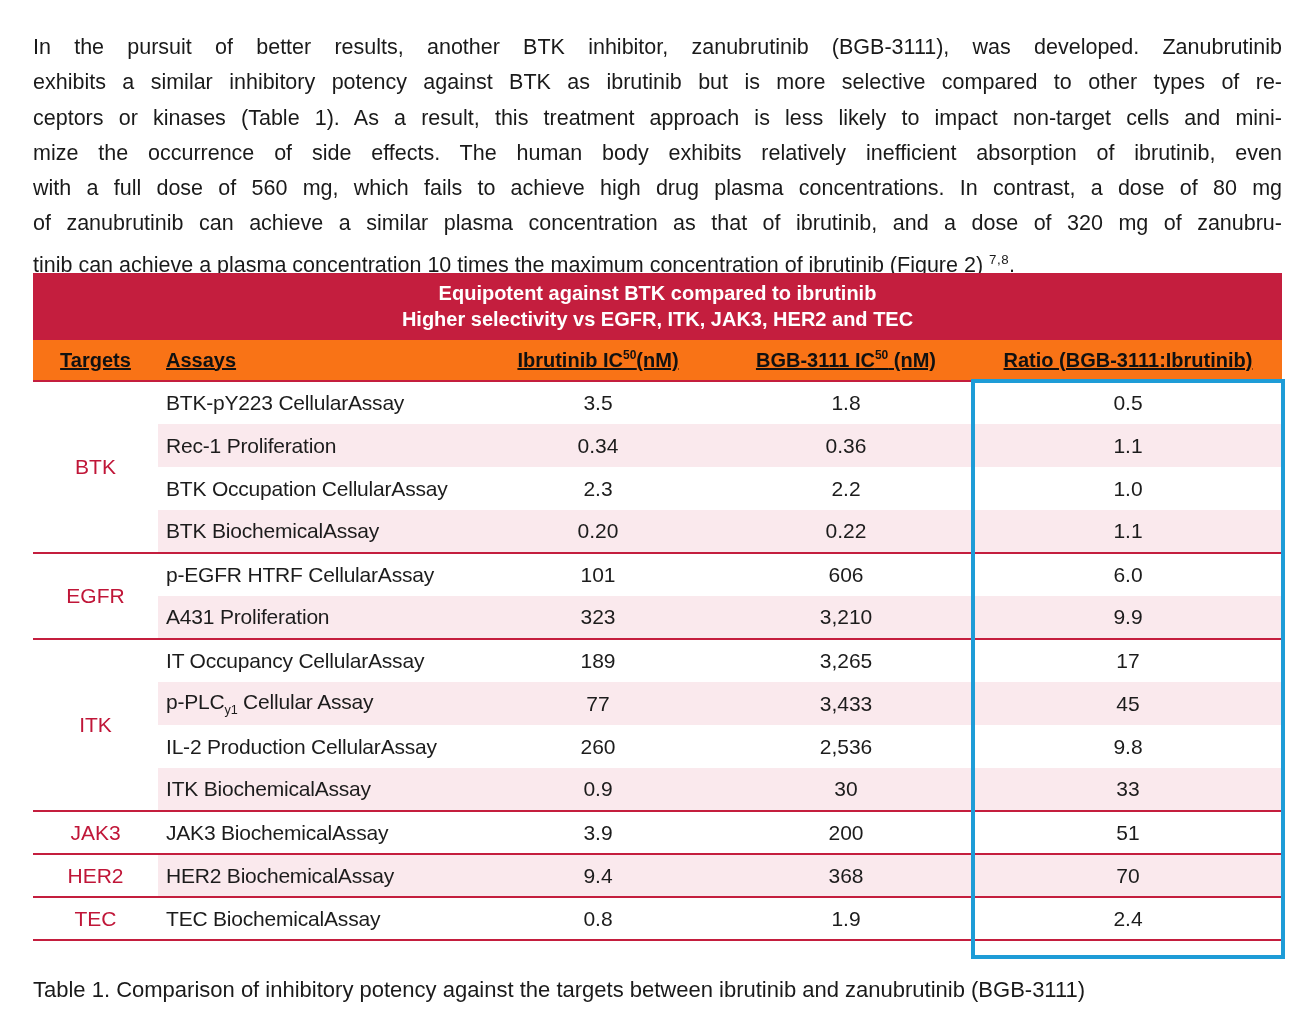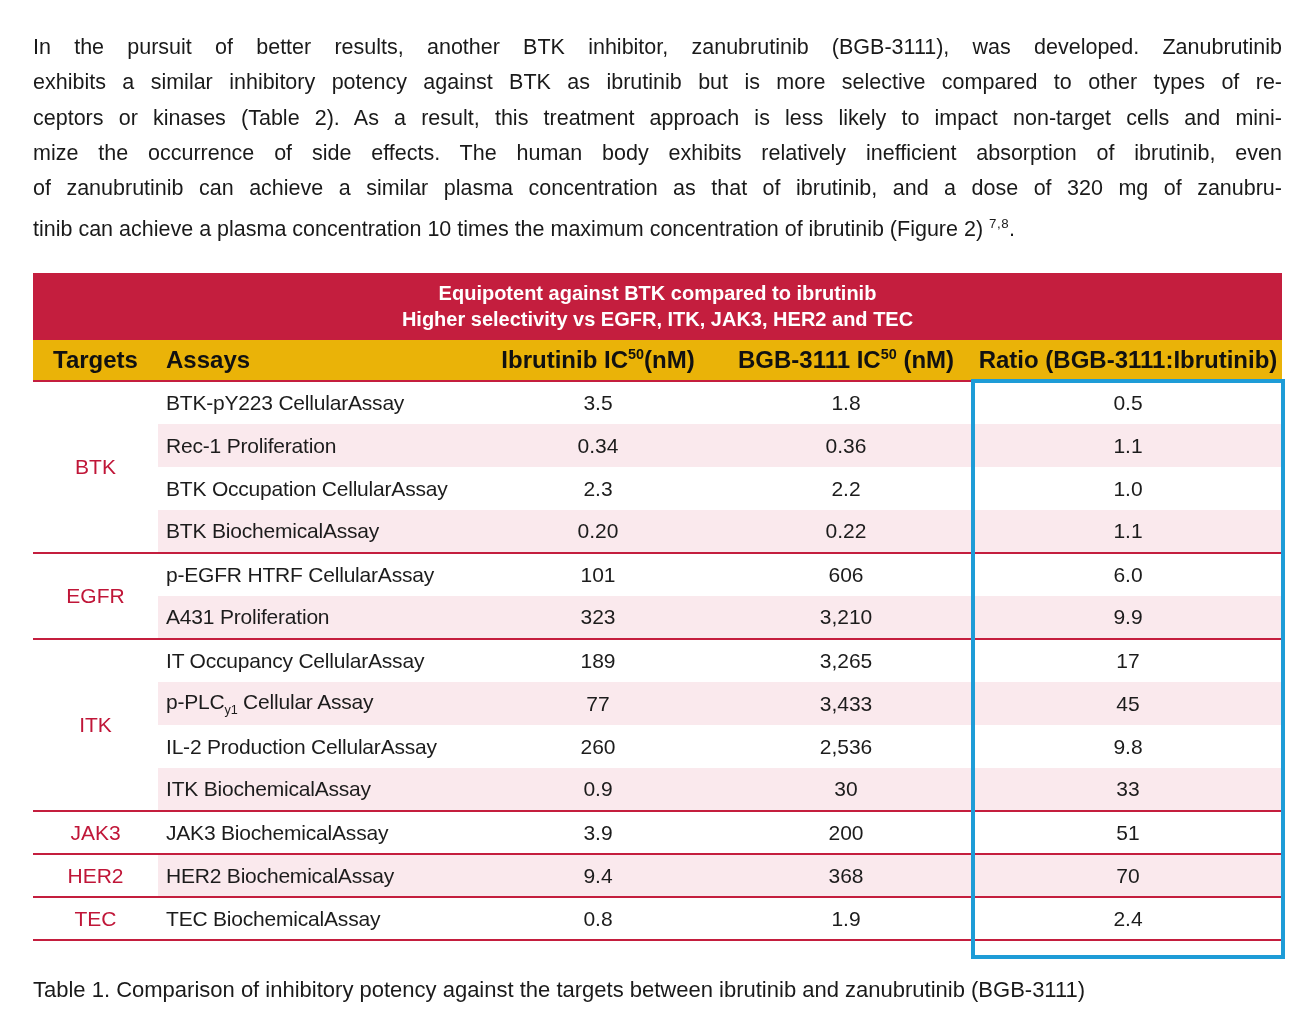--- a/index.html
+++ b/index.html
@@ -16,22 +16,22 @@
   .cite-sup { font-size:62%; vertical-align:super; letter-spacing:.5px; }
 
   
   .tablewrap { position:absolute; left:33px; top:273px; width:1249px; }
   .banner { background:var(--crimson); color:#fff; text-align:center;
             font-weight:bold; font-size:20px; line-height:26px; padding:7px 0 8px; }
   table { border-collapse:collapse; width:1249px; table-layout:fixed; }
   col.c-target { width:125px; } col.c-assay { width:320px; }
   col.c-ibr { width:240px; } col.c-bgb { width:256px; } col.c-ratio { width:308px; }
 
-  tr.hdr td { font-weight:bold; font-size:24px; height:41px; color:#111;
-              vertical-align:middle; background:#eab308; }
+  tr.hdr td { font-weight:bold; font-size:20px; height:41px; color:#111;
+              vertical-align:middle; background:#f97316;text-decoration:underline; }
   td { font-size:21px; height:43px; vertical-align:middle; }
   td.assay { text-align:left; padding-left:8px; letter-spacing:-0.2px; }
   td.num { text-align:center; }
   td.hassays { text-align:left; padding-left:8px; }
   td.htargets, td.hnum { text-align:center; }
   td.target { color:var(--targetred); font-weight:normal; text-align:center;
               font-size:21px; background:#fff; }
   tr.alt td.assay, tr.alt td.num { background:var(--pink); }
   tr.gstart td { border-top:2px solid var(--crimson); }
   tr.lastrow td { border-bottom:2px solid var(--crimson);margin-top:7px; }
@@ -42,22 +42,23 @@
              border:4px solid var(--blue); pointer-events:none; }
 
   .caption { position:absolute; left:33px; top:977px; font-size:22px; color:#1a1a1a; }
 </style>
 </head>
 <body>
 
 <div class="para">
   <div class="pline">In the pursuit of better results, another BTK inhibitor, zanubrutinib (BGB-3111), was developed. Zanubrutinib</div>
   <div class="pline">exhibits a similar inhibitory potency against BTK as ibrutinib but is more selective compared to other types of re-</div>
-  <div class="pline">ceptors or kinases (Table 2). As a result, this treatment approach is less likely to impact non-target cells and mini-</div>
+  <div class="pline">ceptors or kinases (Table 1). As a result, this treatment approach is less likely to impact non-target cells and mini-</div>
   <div class="pline">mize the occurrence of side effects. The human body exhibits relatively inefficient absorption of ibrutinib, even</div>
+  <div class="pline">with a full dose of 560 mg, which fails to achieve high drug plasma concentrations. In contrast, a dose of 80 mg</div>
   <div class="pline">of zanubrutinib can achieve a similar plasma concentration as that of ibrutinib, and a dose of 320 mg of zanubru-</div>
   <div class="pline last"><span>tinib can achieve a plasma concentration 10 times the maximum concentration of ibrutinib (Figure 2) </span><sup class="cite-sup">7,8</sup><span>.</span></div>
 </div>
 
 <div class="tablewrap">
   <div class="banner">
     <div>Equipotent against BTK compared to ibrutinib</div>
     <div>Higher selectivity vs EGFR, ITK, JAK3, HER2 and TEC</div>
   </div>
 

